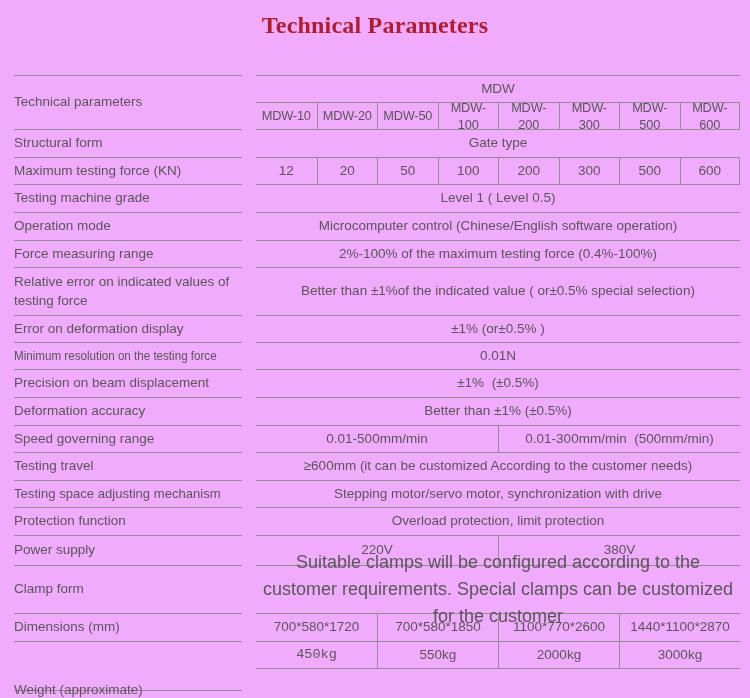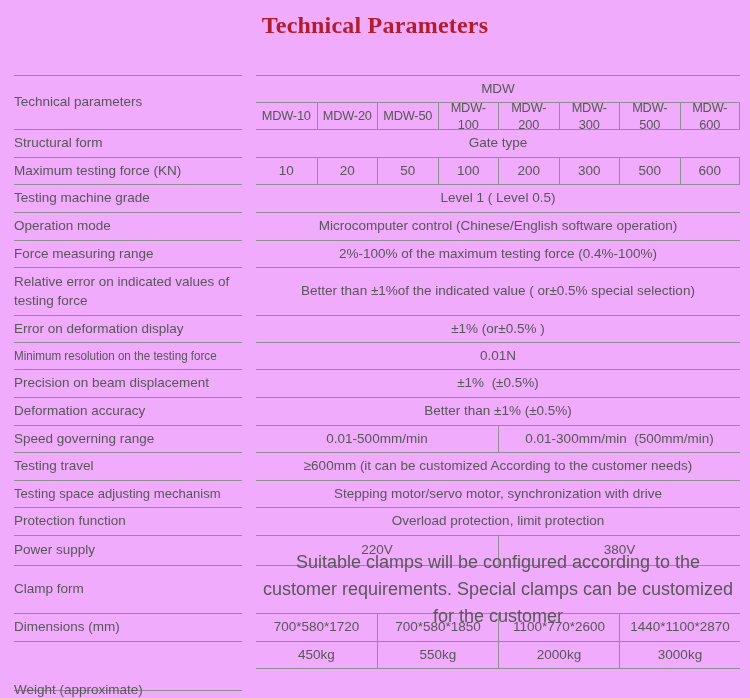--- a/index.html
+++ b/index.html
@@ -70,21 +70,21 @@
       <div class="cell value vl" data-name="param-value-model-headers-6" style="grid-area: 2 / 8 / auto / span 1;">MDW-300</div>
       <div class="cell value vl" data-name="param-value-model-headers-7" style="grid-area: 2 / 9 / auto / span 1;">MDW-500</div>
       <div class="cell value vl vr" data-name="param-value-model-headers-8" style="grid-area: 2 / 10 / auto / span 1;">MDW-600</div>
       <div class="cell label" data-name="param-label-structural-form" style="grid-area: 3 / 1 / span 1;">
         <span data-name="param-label-text">Structural form</span>
       </div>
       <div class="cell value" data-name="param-value-structural-form" style="grid-area: 3 / 3 / auto / span 8;">Gate type</div>
       <div class="cell label" data-name="param-label-maximum-testing-force" style="grid-area: 4 / 1 / span 1;">
         <span data-name="param-label-text">Maximum testing force (KN)</span>
       </div>
-      <div class="cell value" data-name="param-value-maximum-testing-force-1" style="grid-area: 4 / 3 / auto / span 1;">10</div>
+      <div class="cell value" data-name="param-value-maximum-testing-force-1" style="grid-area: 4 / 3 / auto / span 1;">12</div>
       <div class="cell value vl" data-name="param-value-maximum-testing-force-2" style="grid-area: 4 / 4 / auto / span 1;">20</div>
       <div class="cell value vl" data-name="param-value-maximum-testing-force-3" style="grid-area: 4 / 5 / auto / span 1;">50</div>
       <div class="cell value vl" data-name="param-value-maximum-testing-force-4" style="grid-area: 4 / 6 / auto / span 1; text-align: center;">100</div>
       <div class="cell value vl" data-name="param-value-maximum-testing-force-5" style="grid-area: 4 / 7 / auto / span 1;">200</div>
       <div class="cell value vl" data-name="param-value-maximum-testing-force-6" style="grid-area: 4 / 8 / auto / span 1;">300</div>
       <div class="cell value vl" data-name="param-value-maximum-testing-force-7" style="grid-area: 4 / 9 / auto / span 1;">500</div>
       <div class="cell value vl vr" data-name="param-value-maximum-testing-force-8" style="grid-area: 4 / 10 / auto / span 1;">600</div>
       <div class="cell label" data-name="param-label-testing-machine-grade" style="grid-area: 5 / 1 / span 1;">
         <span data-name="param-label-text">Testing machine grade</span>
       </div>
@@ -146,18 +146,18 @@
       <div class="cell label" data-name="param-label-dimensions" style="grid-area: 19 / 1 / span 1;">
         <span data-name="param-label-text">Dimensions (mm)</span>
       </div>
       <div class="cell value" data-name="param-value-dimensions-1" style="grid-area: 19 / 3 / auto / span 2;">700*580*1720</div>
       <div class="cell value vl" data-name="param-value-dimensions-2" style="grid-area: 19 / 5 / auto / span 2;">700*580*1850</div>
       <div class="cell value vl" data-name="param-value-dimensions-3" style="grid-area: 19 / 7 / auto / span 2;">1100*770*2600</div>
       <div class="cell value vl" data-name="param-value-dimensions-4" style="grid-area: 19 / 9 / auto / span 2;">1440*1100*2870</div>
       <div class="cell label" data-name="param-label-weight" style="grid-area: 20 / 1 / span 1; margin-top: 48px;">
         <span data-name="param-label-text">Weight (approximate)</span>
       </div>
-      <div class="cell value" data-name="param-value-weight-1" style="grid-area: 20 / 3 / auto / span 2;">450kg</div>
+      <div class="cell value" data-name="param-value-weight-1" style="grid-area: 20 / 3 / auto / span 2; font-family: Liberation Mono, monospace;">450kg</div>
       <div class="cell value vl" data-name="param-value-weight-2" style="grid-area: 20 / 5 / auto / span 2;">550kg</div>
       <div class="cell value vl" data-name="param-value-weight-3" style="grid-area: 20 / 7 / auto / span 2;">2000kg</div>
       <div class="cell value vl" data-name="param-value-weight-4" style="grid-area: 20 / 9 / auto / span 2;">3000kg</div>
     </div>
 </div>
 
 </body></html>

